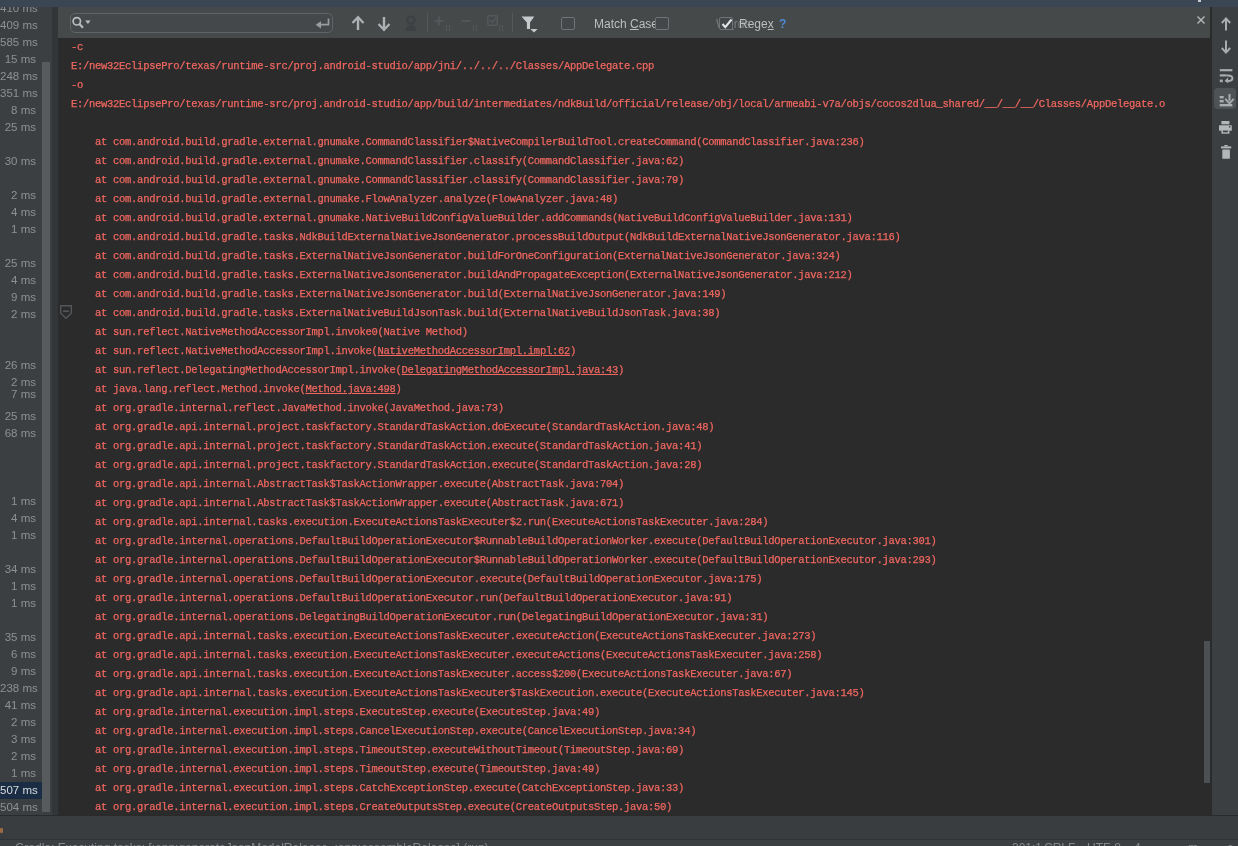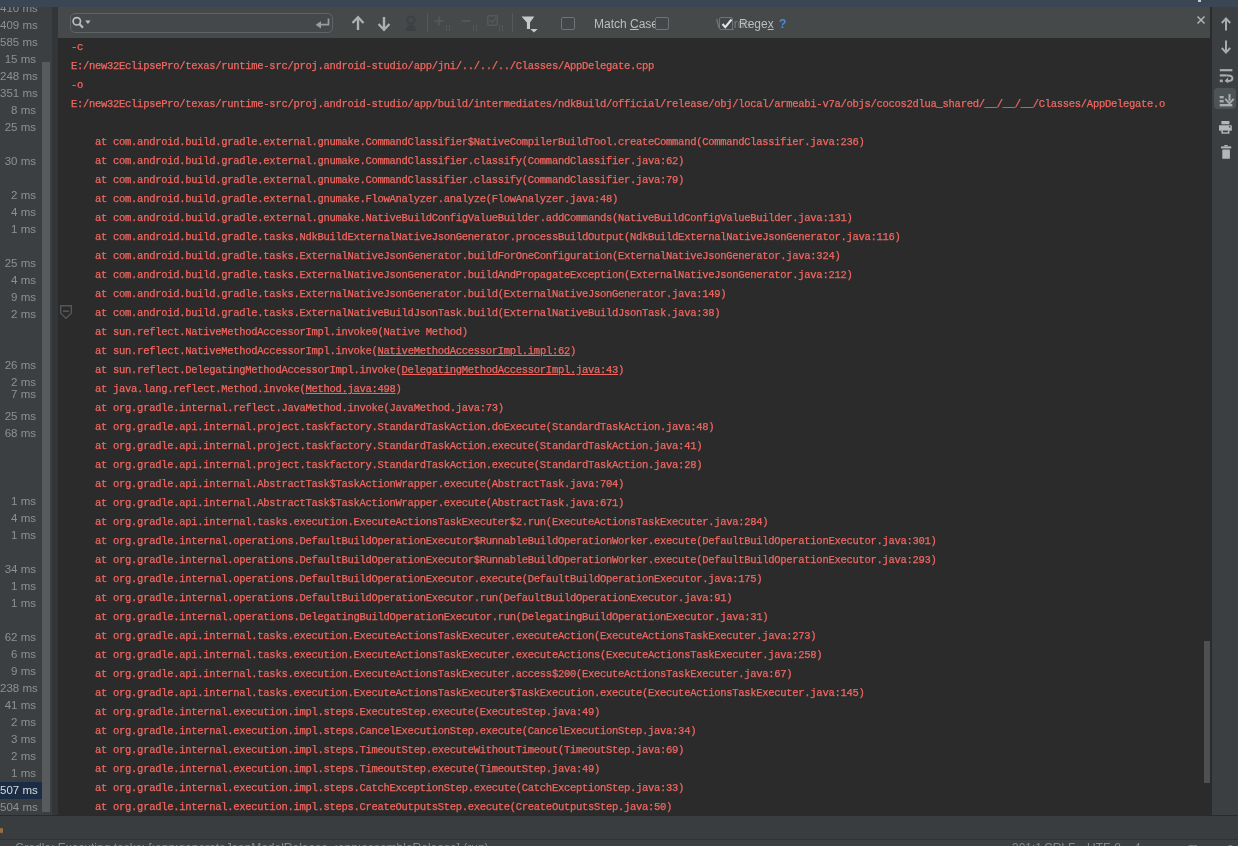--- a/index.html
+++ b/index.html
@@ -58,21 +58,21 @@
       <div class="ms" style="top:357px;">26 ms</div>
       <div class="ms" style="top:374px;">2 ms</div>
       <div class="ms" style="top:408px;">25 ms</div>
       <div class="ms" style="top:425px;">68 ms</div>
       <div class="ms" style="top:493px;">1 ms</div>
       <div class="ms" style="top:510px;">4 ms</div>
       <div class="ms" style="top:527px;">1 ms</div>
       <div class="ms" style="top:561px;">34 ms</div>
       <div class="ms" style="top:578px;">1 ms</div>
       <div class="ms" style="top:595px;">1 ms</div>
-      <div class="ms" style="top:629px;">62 ms</div>
+      <div class="ms" style="top:629px;">35 ms</div>
       <div class="ms" style="top:646px;">6 ms</div>
       <div class="ms" style="top:663px;">9 ms</div>
       <div class="ms" style="top:680px;">238 ms</div>
       <div class="ms" style="top:697px;">41 ms</div>
       <div class="ms" style="top:714px;">2 ms</div>
       <div class="ms" style="top:731px;">3 ms</div>
       <div class="ms" style="top:748px;">2 ms</div>
       <div class="ms" style="top:765px;">1 ms</div>
       <div class="ms" style="top:782px;color:#d8dce0;">507 ms</div>
       <div class="ms" style="top:799px;">504 ms</div>

